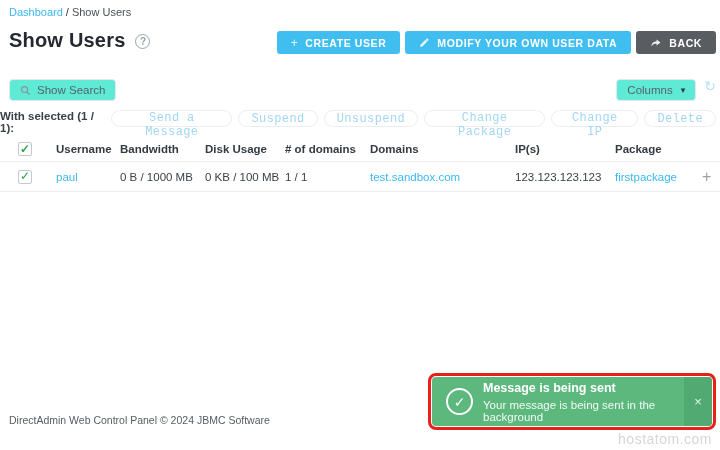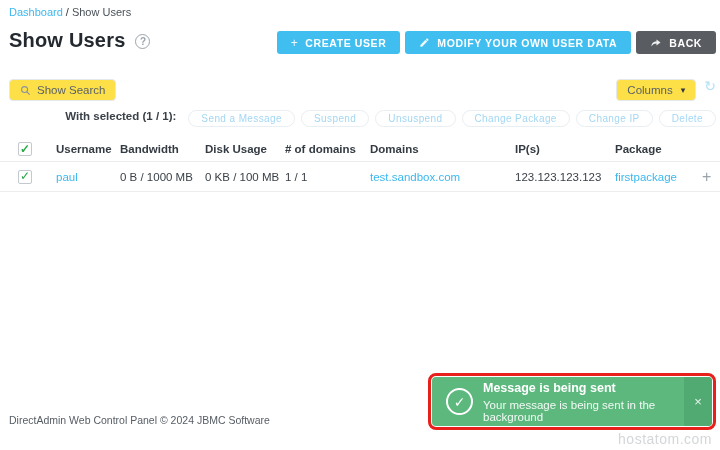--- a/index.html
+++ b/index.html
@@ -23,33 +23,33 @@
   .header-buttons { position:absolute; top:31px; right:4px; display:flex; gap:5px; }
   .btn-primary, .btn-dark { height:23px; border:none; border-radius:3px; color:#fff;
     font-family:"Liberation Sans",sans-serif; font-size:10.5px; font-weight:bold;
     letter-spacing:.6px; display:flex; align-items:center; gap:7px; padding:0 14px; cursor:pointer; }
   .btn-primary { background:#41bef0; }
   .btn-dark { background:#595d61; }
   .btn-ic { font-size:12px; font-weight:normal; opacity:.9; display:flex; align-items:center; }
 
   
   .toolbar-left { position:absolute; left:9px; top:79px; }
-  .btn-outline { height:22px; background:#fde047; border:1px solid #e3e8ec; border-radius:4px;
+  .btn-outline { height:22px; background:#5eead4; border:1px solid #e3e8ec; border-radius:4px;
     color:#59616a; font-family:"Liberation Sans",sans-serif; font-size:11.5px;
     display:flex; align-items:center; gap:6px; padding:0 10px; cursor:pointer; }
   .toolbar-right { position:absolute; top:79px; right:4px; display:flex; gap:8px;margin-left:13px; }
   .search-icon svg { display:block; }
   .caret { font-size:9px; color:#30373e; margin-left:2px; }
   .refresh-icon { color:#b5e2f7; font-size:14px; cursor:pointer; line-height:1; }
 
   
   .bulk-row { position:absolute; top:110px; right:4px; display:flex; align-items:flex-start; gap:6px; }
   .bulk-label { font-size:11.5px; font-weight:bold; color:#3a4148; margin-right:6px; }
   .btn-bulk { height:17px; background:#fff; border:1px solid #e9eef2; border-radius:10px;
-    color:#a3d7f3; font-family:Liberation Sans, sans-serif; font-size:10px;
+    color:#a3d7f3; font-family:Liberation Mono, monospace; font-size:12px;
     letter-spacing:.4px; padding:0 12px; cursor:pointer; }
 
   
   .users-table { position:absolute; left:0; right:0; top:137px; }
   .t-row { display:grid; grid-template-columns:56px 64px 85px 80px 85px 145px 100px 85px 1fr;
     align-items:center; }
   .t-head { height:25px; border-bottom:1px solid #ececec; font-size:11.5px; font-weight:bold; color:#343b42; }
   .t-body-row { height:30px; border-bottom:1px solid #ececec; font-size:11.5px; color:#3a4148; }
   .cb { width:14px; height:14px; margin-left:18px; background:#fff; border:1px solid #c3c9ce;
     border-radius:2px; display:flex; align-items:center; justify-content:center; cursor:pointer; }

